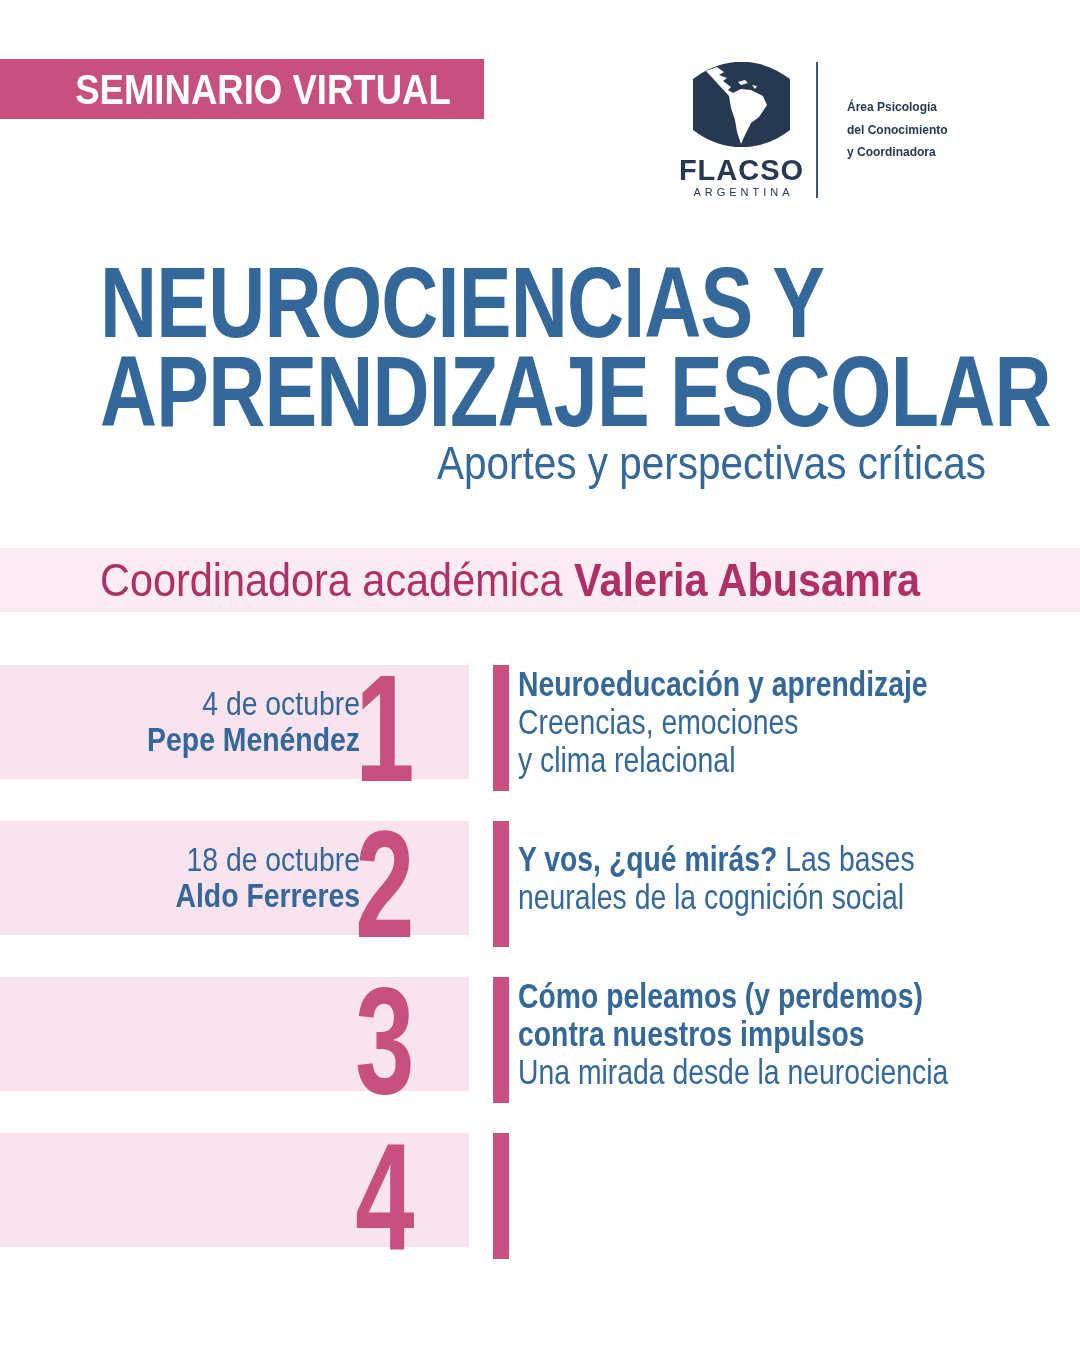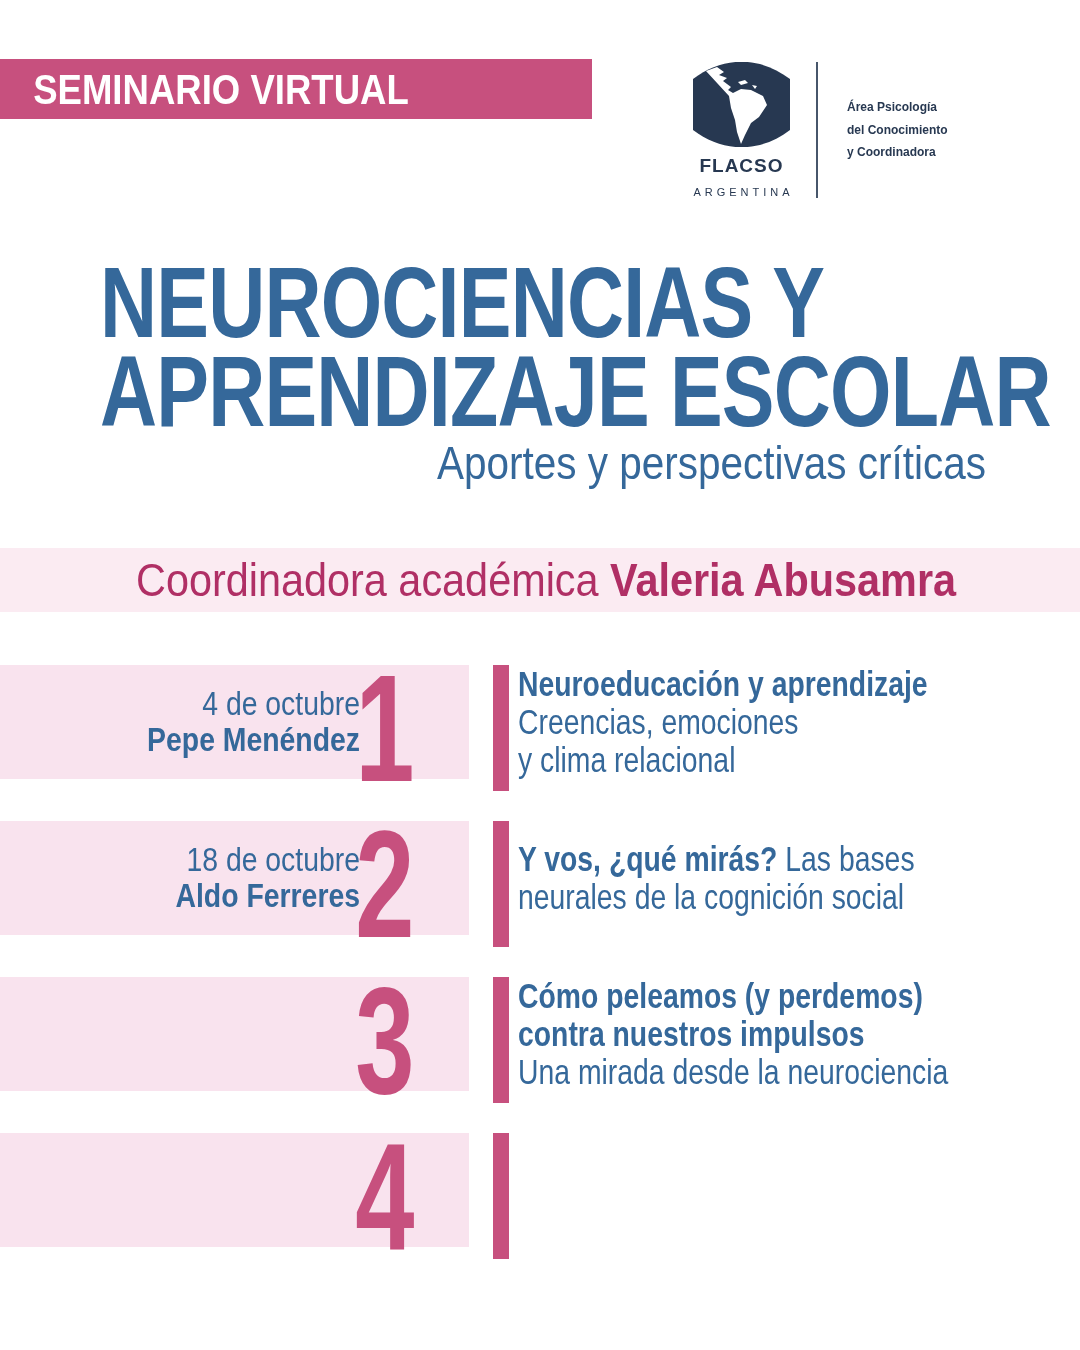--- a/index.html
+++ b/index.html
@@ -16,35 +16,35 @@
   body{
     font-family:"Liberation Sans","DejaVu Sans",sans-serif;
     background:var(--white);
     position:relative;
     overflow:hidden;
   }
   .poster{position:absolute;inset:0;}
 
   
   .banner{
-    position:absolute;left:0;top:59px;width:592px;height:60px;
+    position:absolute;left:0;top:59px;width:484px;height:60px;
     background:var(--accent);
-    display:flex;align-items:center;justify-content:flex-start;
+    display:flex;align-items:center;justify-content:flex-end;
   }
   .banner-label{
     color:var(--white);font-weight:700;font-size:43px;line-height:1;
     display:inline-block;transform:scaleX(.85);transform-origin:center center;
     letter-spacing:0px;white-space:nowrap;
   }
 
   
   .logo-mark{position:absolute;left:693px;top:62px;width:97px;height:85px;}
   .logo-name{
     position:absolute;left:673px;top:156px;width:137px;text-align:center;
-    color:var(--navy);font-weight:700;font-size:19px;letter-spacing:1px;line-height:1;
+    color:var(--navy);font-weight:700;font-size:29px;letter-spacing:1px;line-height:1;
   }
   .logo-country{
     position:absolute;left:673px;top:187px;width:141px;text-align:center;
     color:var(--navy);font-weight:400;font-size:11px;letter-spacing:4px;line-height:1;
   }
   .logo-sep{
     position:absolute;left:816px;top:62px;width:2px;height:136px;
     background:var(--navy);opacity:.85;
   }
   .logo-area{
@@ -62,21 +62,21 @@
   .subtitle{
     position:absolute;left:100px;top:438px;width:886px;text-align:right;
     color:var(--blue);font-weight:400;font-size:46px;line-height:1.1;
     transform:scaleX(.88);transform-origin:right center;white-space:nowrap;
   }
 
   
   .coord-bar{
     position:absolute;left:0;top:548px;width:1080px;height:64px;
     background:var(--coord-bg);
-    display:flex;align-items:center;padding-left:36px;
+    display:flex;align-items:center;
   }
   .coord-text{
     margin-left:100px;color:var(--magenta);font-size:46px;line-height:1;
     transform:scaleX(.9);transform-origin:left center;white-space:nowrap;
     font-weight:400;
   }
   .coord-text .bold{font-weight:700;}
 
   
   .row{position:absolute;left:0;width:1080px;height:114px;}

